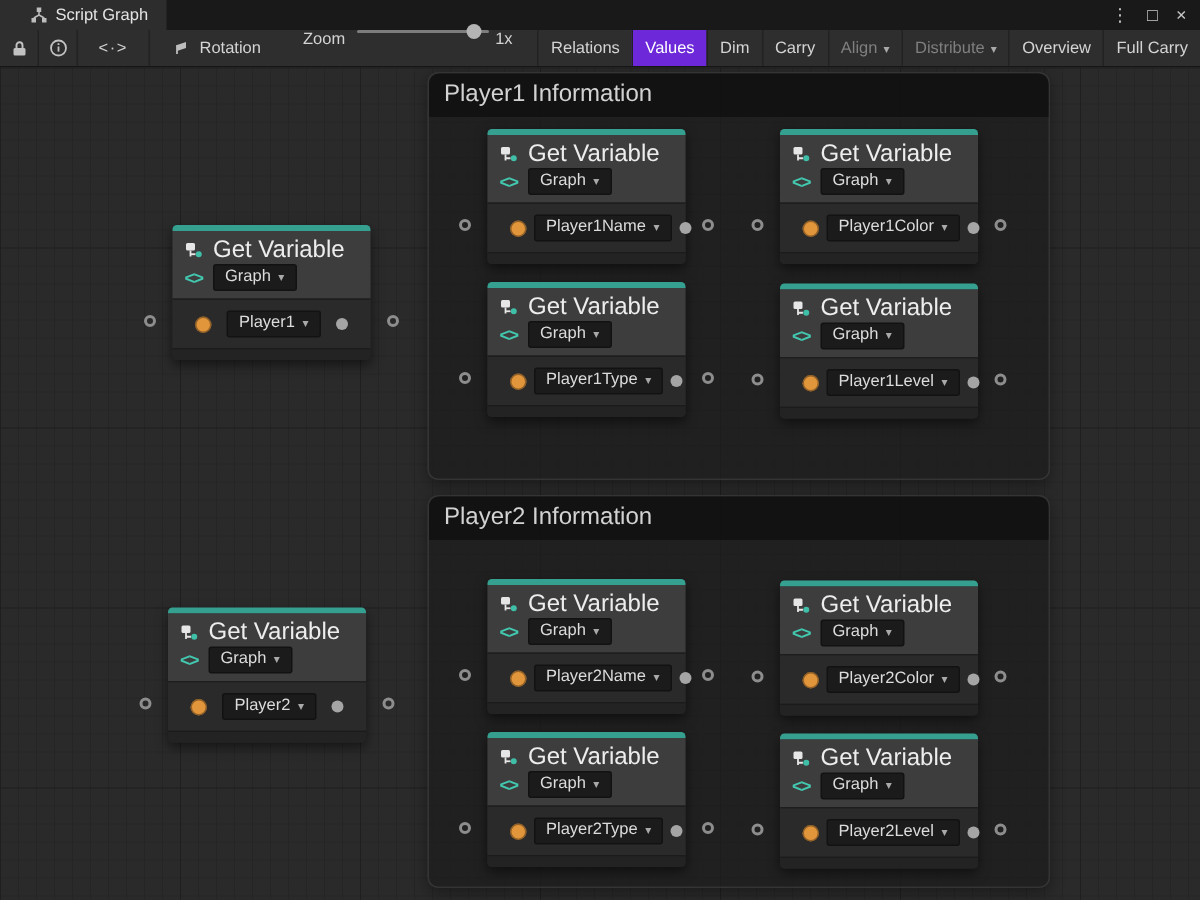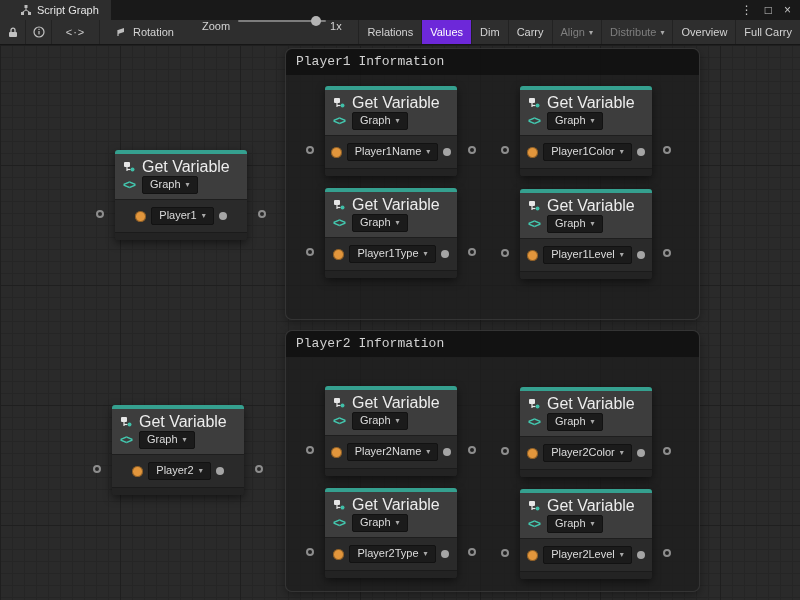--- a/index.html
+++ b/index.html
@@ -43,32 +43,32 @@
       linear-gradient(#1f1f1f 1px, transparent 1px),
       linear-gradient(90deg, #1f1f1f 1px, transparent 1px),
       linear-gradient(#252525 1px, transparent 1px),
       linear-gradient(90deg, #252525 1px, transparent 1px);
     background-size:120px 120px, 120px 120px, 12px 12px, 12px 12px;
     overflow:hidden;
   }
 
   
   .group { position:absolute; border:1px solid rgba(70,70,70,.55); border-radius:7px; background:rgba(30,30,30,.78); box-shadow:0 3px 10px rgba(0,0,0,.35); }
-  .group-header { background:rgba(17,17,17,.9); border-radius:7px 7px 0 0; padding:5px 10px 6px; font-size:13px; color:#d2d2d2; cursor:move;font-family:Liberation Mono, monospace; }
+  .group-header { background:rgba(17,17,17,.9); border-radius:7px 7px 0 0; padding:5px 10px 6px; font-size:16px; color:#d2d2d2; cursor:move; }
 
   
   .node { position:absolute; width:132px; border-radius:3px; box-shadow:0 3px 8px rgba(0,0,0,.5); background:#292929; cursor:move; }
   .node-accent { height:4px; background:#35a08f; border-radius:3px 3px 0 0; }
   .node-header { background:#3d3d3d; padding:4px 7px 5px; }
   .nh-row { display:flex; align-items:center; gap:6px; height:18px; }
   .node-title { font-size:16px; color:#ededed; }
   .angle { color:#43c9b0; font-size:12px; font-weight:bold; letter-spacing:-1px; width:14px; text-align:center; }
   .node-icon { width:14px; height:14px; display:flex; align-items:center; justify-content:center; }
   .dd { display:inline-flex; align-items:center; gap:5px; background:#1b1b1b; border:1px solid #121212; border-radius:2px; padding:1px 7px 2px; font-size:11px; color:#dcdcdc; cursor:pointer; line-height:13px; }
-  .node-body { display:flex; align-items:center; justify-content:center; gap:5px; padding:7px 15px; background:#2a2a2a; border-top:1px solid #1e1e1e; }
+  .node-body { display:flex; align-items:center; justify-content:space-between; gap:5px; padding:7px 15px; background:#2a2a2a; border-top:1px solid #1e1e1e; }
   .node-footer { height:8px; background:#232323; border-top:1px solid #1b1b1b; border-radius:0 0 3px 3px; }
   .port { flex:0 0 auto; border-radius:50%; }
   .port.orange { width:11px; height:11px; background:#e2963c; box-shadow:inset 0 0 0 1px rgba(0,0,0,.35); cursor:crosshair; }
   .port.graydot { width:8px; height:8px; background:#a5a5a5; cursor:crosshair; }
   .outer-port { position:absolute; top:60px; width:8px; height:8px; border:2px solid #8d8d8d; border-radius:50%; background:transparent; cursor:crosshair; }
   .op-left { left:-19px; }
   .op-right { right:-19px; }
 
   svg { display:block; }
 </style>

